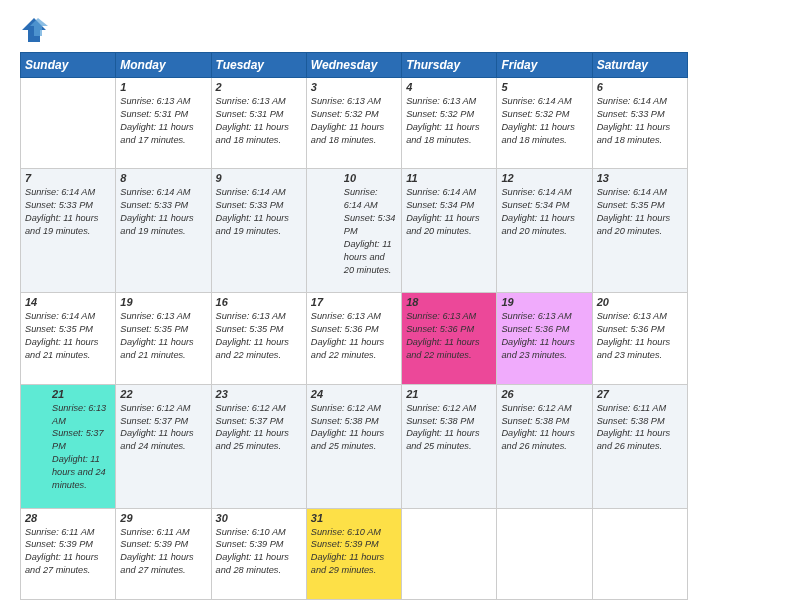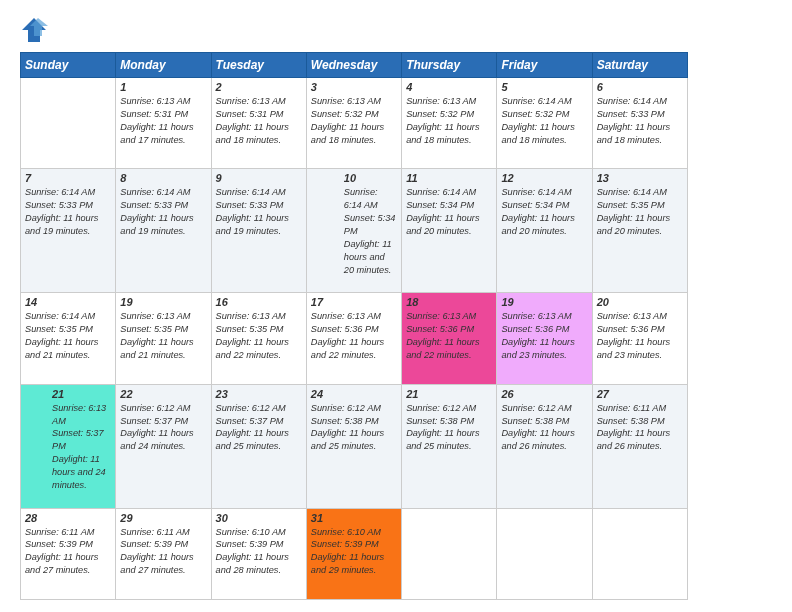--- a/index.html
+++ b/index.html
@@ -204,21 +204,21 @@
           <td style="background-color: rgb(240, 244, 248);"><span class="day-num">27</span>
           <span class="cell-text">Sunrise: 6:11 AM<br>Sunset: 5:38 PM<br>Daylight: 11 hours and 26 minutes.</span></td>
         </tr>
         <tr>
           <td style="background-color: rgb(255, 255, 255);"><span class="day-num">28</span>
           <span class="cell-text">Sunrise: 6:11 AM<br>Sunset: 5:39 PM<br>Daylight: 11 hours and 27 minutes.</span></td>
           <td style="background-color: rgb(255, 255, 255);"><span class="day-num">29</span>
           <span class="cell-text">Sunrise: 6:11 AM<br>Sunset: 5:39 PM<br>Daylight: 11 hours and 27 minutes.</span></td>
           <td style="background-color: rgb(255, 255, 255);"><span class="day-num">30</span>
           <span class="cell-text">Sunrise: 6:10 AM<br>Sunset: 5:39 PM<br>Daylight: 11 hours and 28 minutes.</span></td>
-          <td style="background-color: #f97316;"><span class="day-num">31</span>
+          <td style="background-color: #fde047;"><span class="day-num">31</span>
           <span class="cell-text">Sunrise: 6:10 AM<br>Sunset: 5:39 PM<br>Daylight: 11 hours and 29 minutes.</span></td>
           <td class="empty-cell"></td>
           <td class="empty-cell"></td>
           <td class="empty-cell"></td>
         </tr>
       </tbody>
   </table>
 </div>
 
 </body></html>

